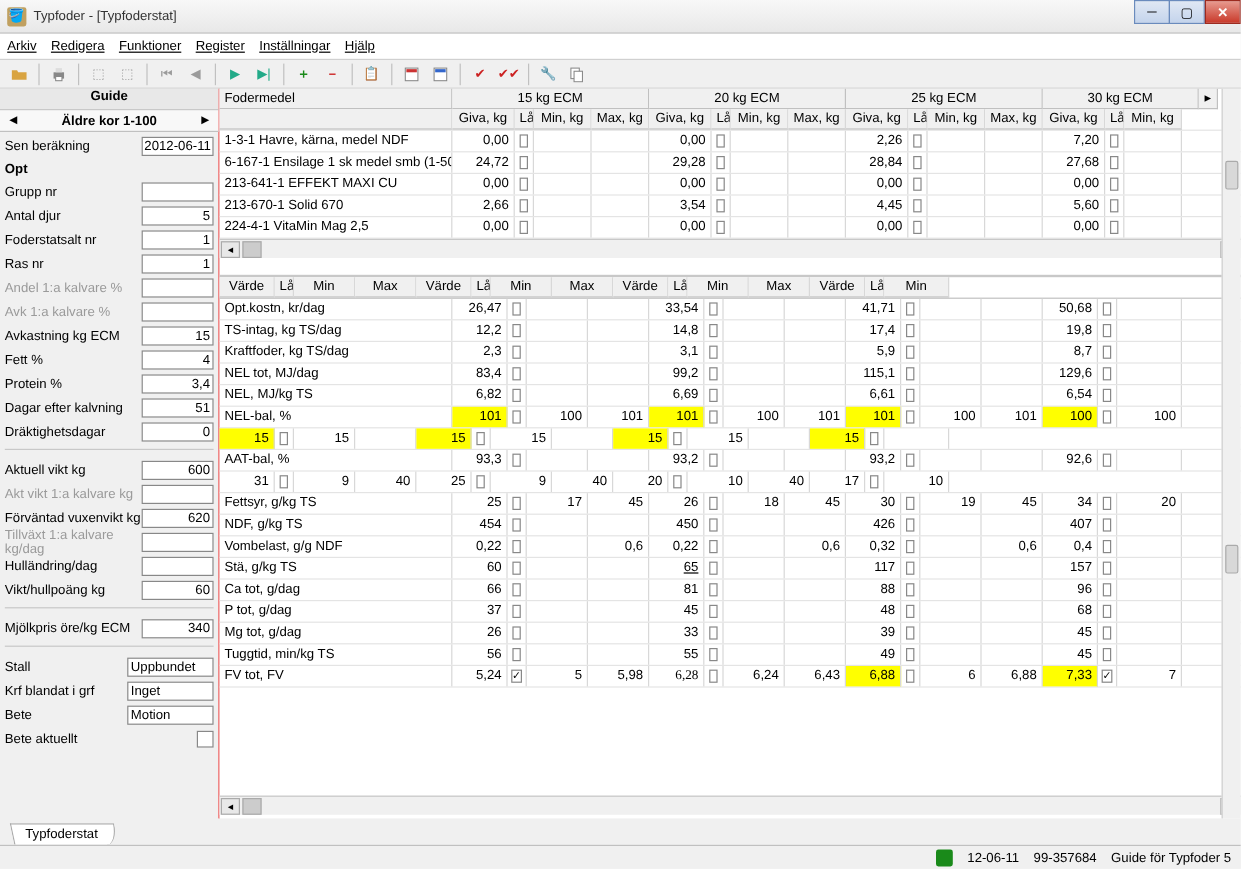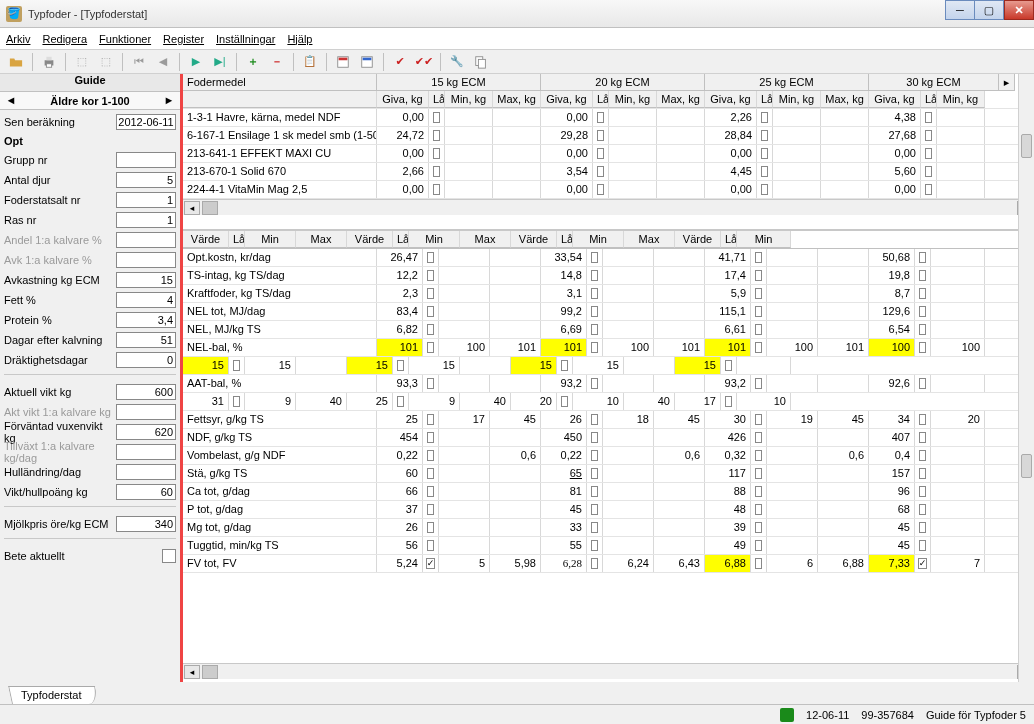--- a/index.html
+++ b/index.html
@@ -20,21 +20,21 @@
 
 
 .toolbar { display: flex; align-items: center; height: 24px; background: #f0f0f0; border-bottom: 1px solid #d0d0d0; padding: 0 6px; gap: 4px; }
 .toolbar .tbtn { width: 20px; height: 20px; display: flex; align-items: center; justify-content: center; cursor: pointer; border-radius: 2px; }
 .toolbar .sep { width: 1px; height: 18px; background: #c0c0c0; margin: 0 2px; }
 
 
 .content { display: flex; width: 1034px; height: 608px; }
 
 
-.guide { width: 183px; background: #f0f0f0; border-right: 3px solid #ef4444; display: flex; flex-direction: column; }
+.guide { width: 183px; background: #f0f0f0; border-right: 1px solid #ef4444; display: flex; flex-direction: column; }
 .guide-head { text-align: center; font-weight: bold; height: 18px; border-bottom: 1px solid #c0c0c0; background: #e8e8e8; }
 .nav-row { display: flex; align-items: center; justify-content: space-between; height: 18px; border-bottom: 1px solid #c0c0c0; background: #f8f8f8; padding: 0 4px; }
 .nav-arrow { width: 14px; height: 14px; cursor: pointer; text-align: center; }
 .guide-body { padding: 2px 4px; }
 .g-row { display: flex; align-items: center; height: 20px; }
 .g-label { flex: 1; color: #000; }
 .g-label.dim { color: #9a9a9a; }
 .g-input { width: 60px; height: 16px; border: 1px solid #888; background: #fff; font-size: 11px; text-align: right; padding-right: 2px; }
 .g-input.wide { width: 72px; text-align: left; padding-left: 2px; }
 .g-field-date { width: 60px; height: 16px; border: 1px solid #888; background: #fff; font-size: 11px; text-align: center; }
@@ -254,20 +254,34 @@
           </div>
         </div>
       <div class="g-sep"></div>
       <div id="grows4">
           <div class="g-row">
             <span class="g-label">Mjölkpris öre/kg ECM</span>
             <input class="g-input" value="340" style="">
           </div>
         </div>
       <div class="g-sep"></div>
+      <div id="grows5">
+          <div class="g-row">
+            <span class="g-label">Stall</span>
+            <input class="g-input wide" value="Uppbundet" style="">
+          </div>
+          <div class="g-row">
+            <span class="g-label">Krf blandat i grf</span>
+            <input class="g-input wide" value="Inget" style="">
+          </div>
+          <div class="g-row">
+            <span class="g-label">Bete</span>
+            <input class="g-input wide" value="Motion" style="">
+          </div>
+        </div>
       <div class="g-row">
         <span class="g-label">Bete aktuellt</span>
         <span class="g-check"></span>
       </div>
     </div>
   </div>
 
   <div class="grid-area">
 
     <div class="ghrow">
@@ -311,21 +325,21 @@
             <span class="chk-box"></span>
           </div>
           <div class="cell m-col num"></div>
           <div class="cell m-col num"></div>
           <div class="cell g-col num">2,26</div>
           <div class="cell l-col chk">
             <span class="chk-box"></span>
           </div>
           <div class="cell m-col num"></div>
           <div class="cell m-col num"></div>
-          <div class="cell g-col num">4,38</div>
+          <div class="cell g-col num">7,20</div>
           <div class="cell l-col chk">
             <span class="chk-box"></span>
           </div>
           <div class="cell num" style="width: 48px;"></div>
         </div>
         <div class="row">
           <div class="cell fm-col">6-167-1 Ensilage 1 sk medel smb (1-50</div>
           <div class="cell g-col num">24,72</div>
           <div class="cell l-col chk">
             <span class="chk-box"></span>

